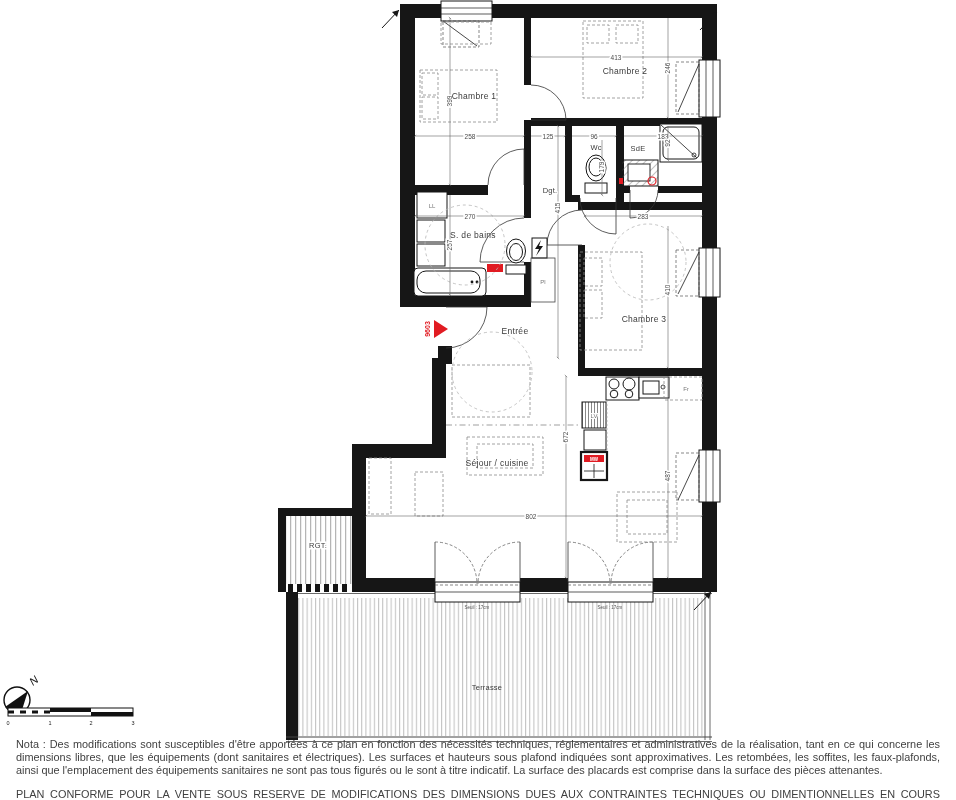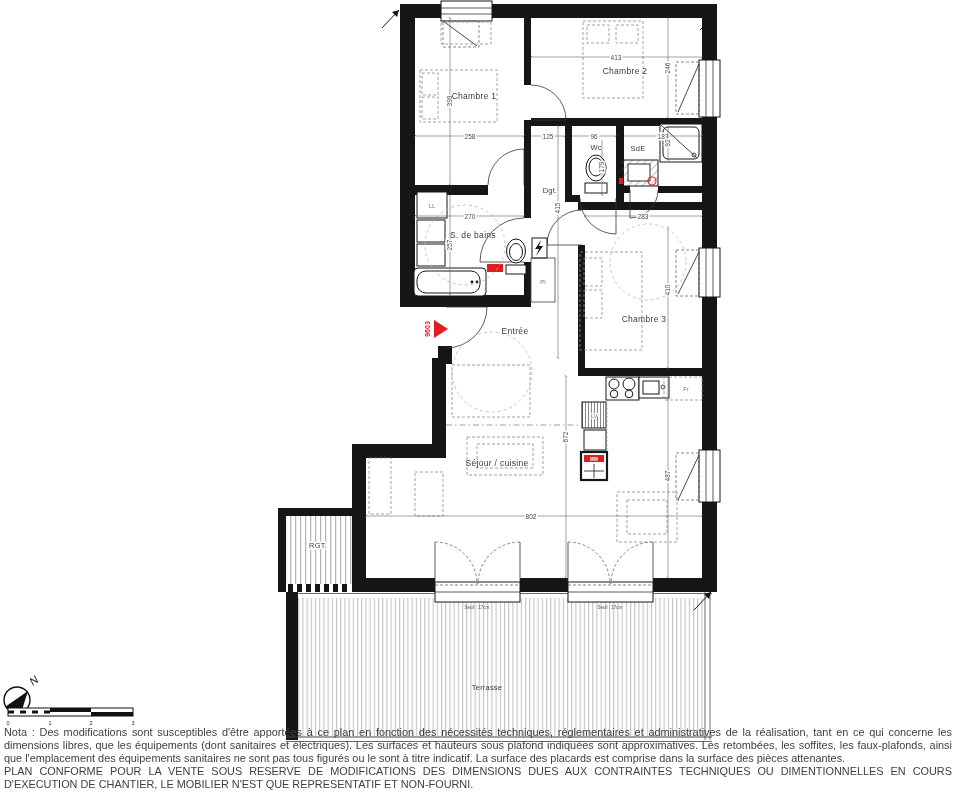--- a/index.html
+++ b/index.html
@@ -17,21 +17,21 @@
   .north-label{fill:#111;font-size:11px;font-style:italic;}
   .wall{fill:#161616;}
   .thinline{stroke:#333;stroke-width:0.9;fill:none;}
   .fixture{stroke:#161616;stroke-width:1;fill:#fff;}
   .furn{stroke:#8a8a8a;stroke-width:0.8;fill:none;stroke-dasharray:3,2;}
   .door{stroke:#333;stroke-width:0.8;fill:none;}
   .door-d{stroke:#555;stroke-width:0.7;fill:none;stroke-dasharray:3,2;}
   .dimline{stroke:#666;stroke-width:0.6;}
   .circ{stroke:#b5b5b5;stroke-width:0.8;fill:none;stroke-dasharray:3,3;}
   .notes{position:absolute;left:4px;top:726px;width:948px;color:#3f3f3f;}
-  .notes p{margin:0;font-size:10.9px;line-height:1.17;text-align:justify;}
+  .notes p{margin:12px;font-size:10.9px;line-height:1.17;text-align:justify;}
   .notes p.caps{margin-top:1px;}
 </style>
 </head>
 <body>
 
 <div class="page">
 <svg width="956" height="748" viewBox="0 0 956 748">
   <defs>
     <pattern id="stripesT" width="4.2" height="10" patternUnits="userSpaceOnUse">
       <line x1="0.6" y1="0" x2="0.6" y2="10" stroke="#9a9a9a" stroke-width="0.7"></line>

